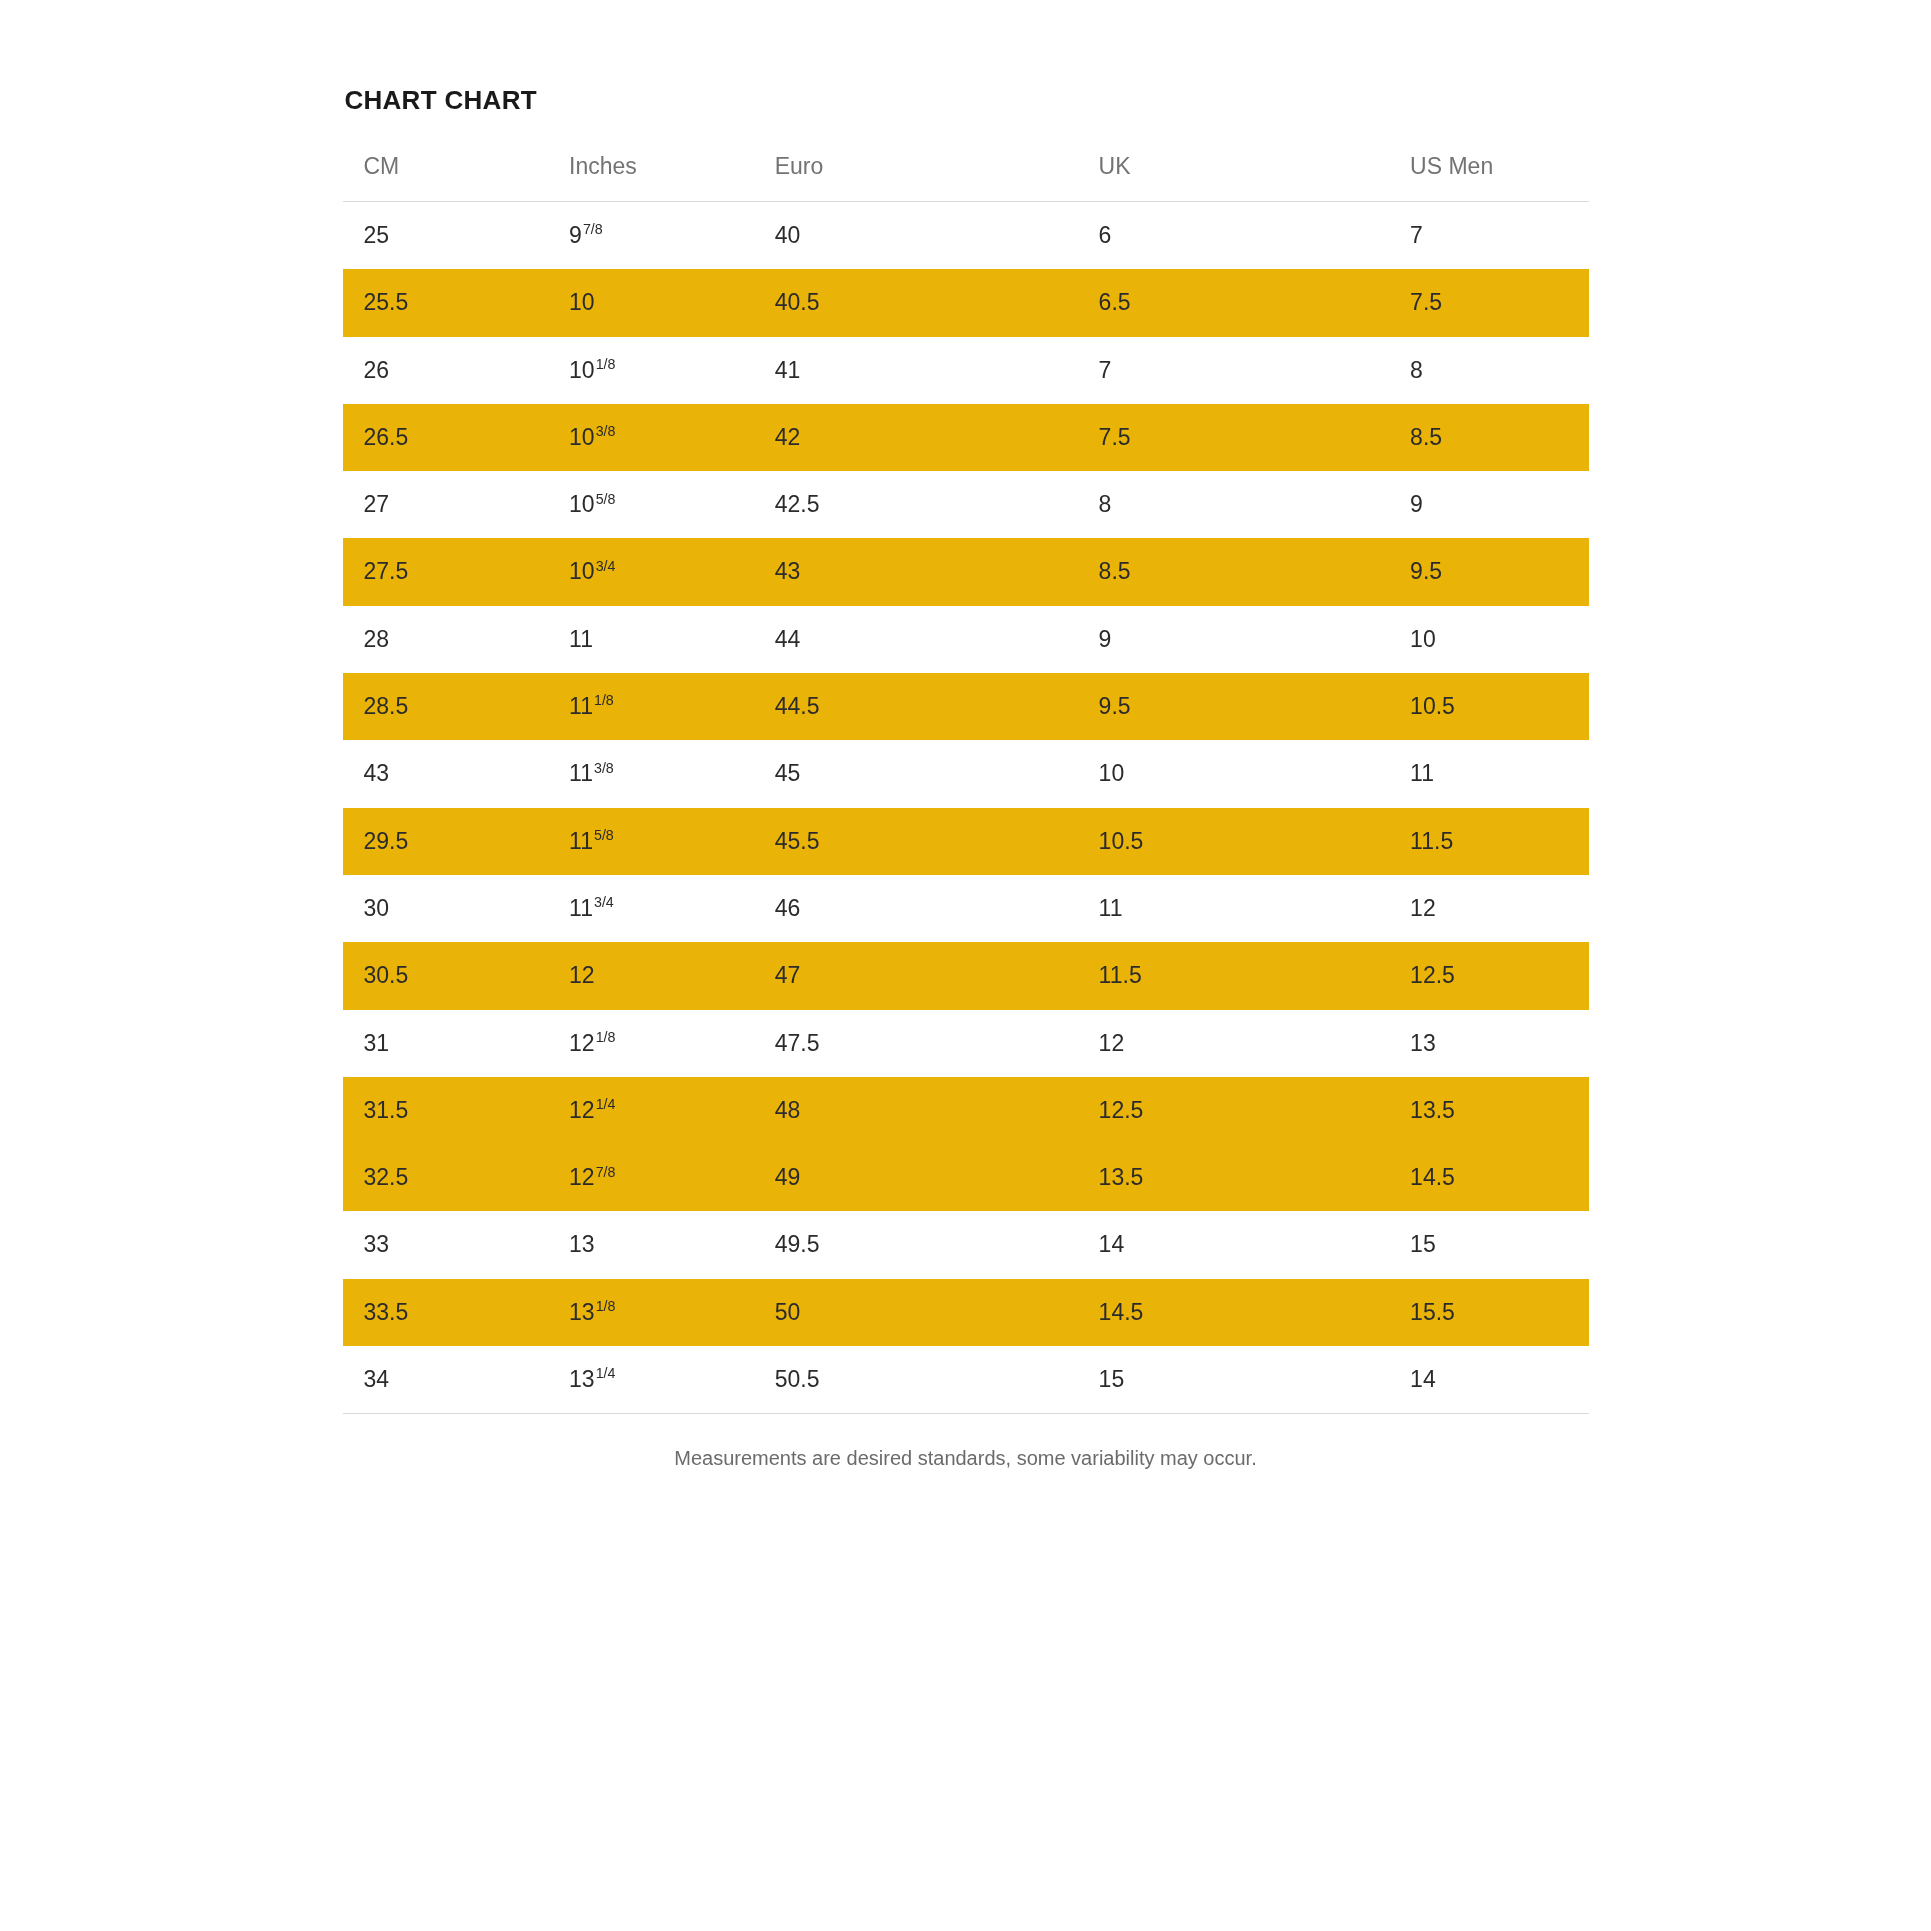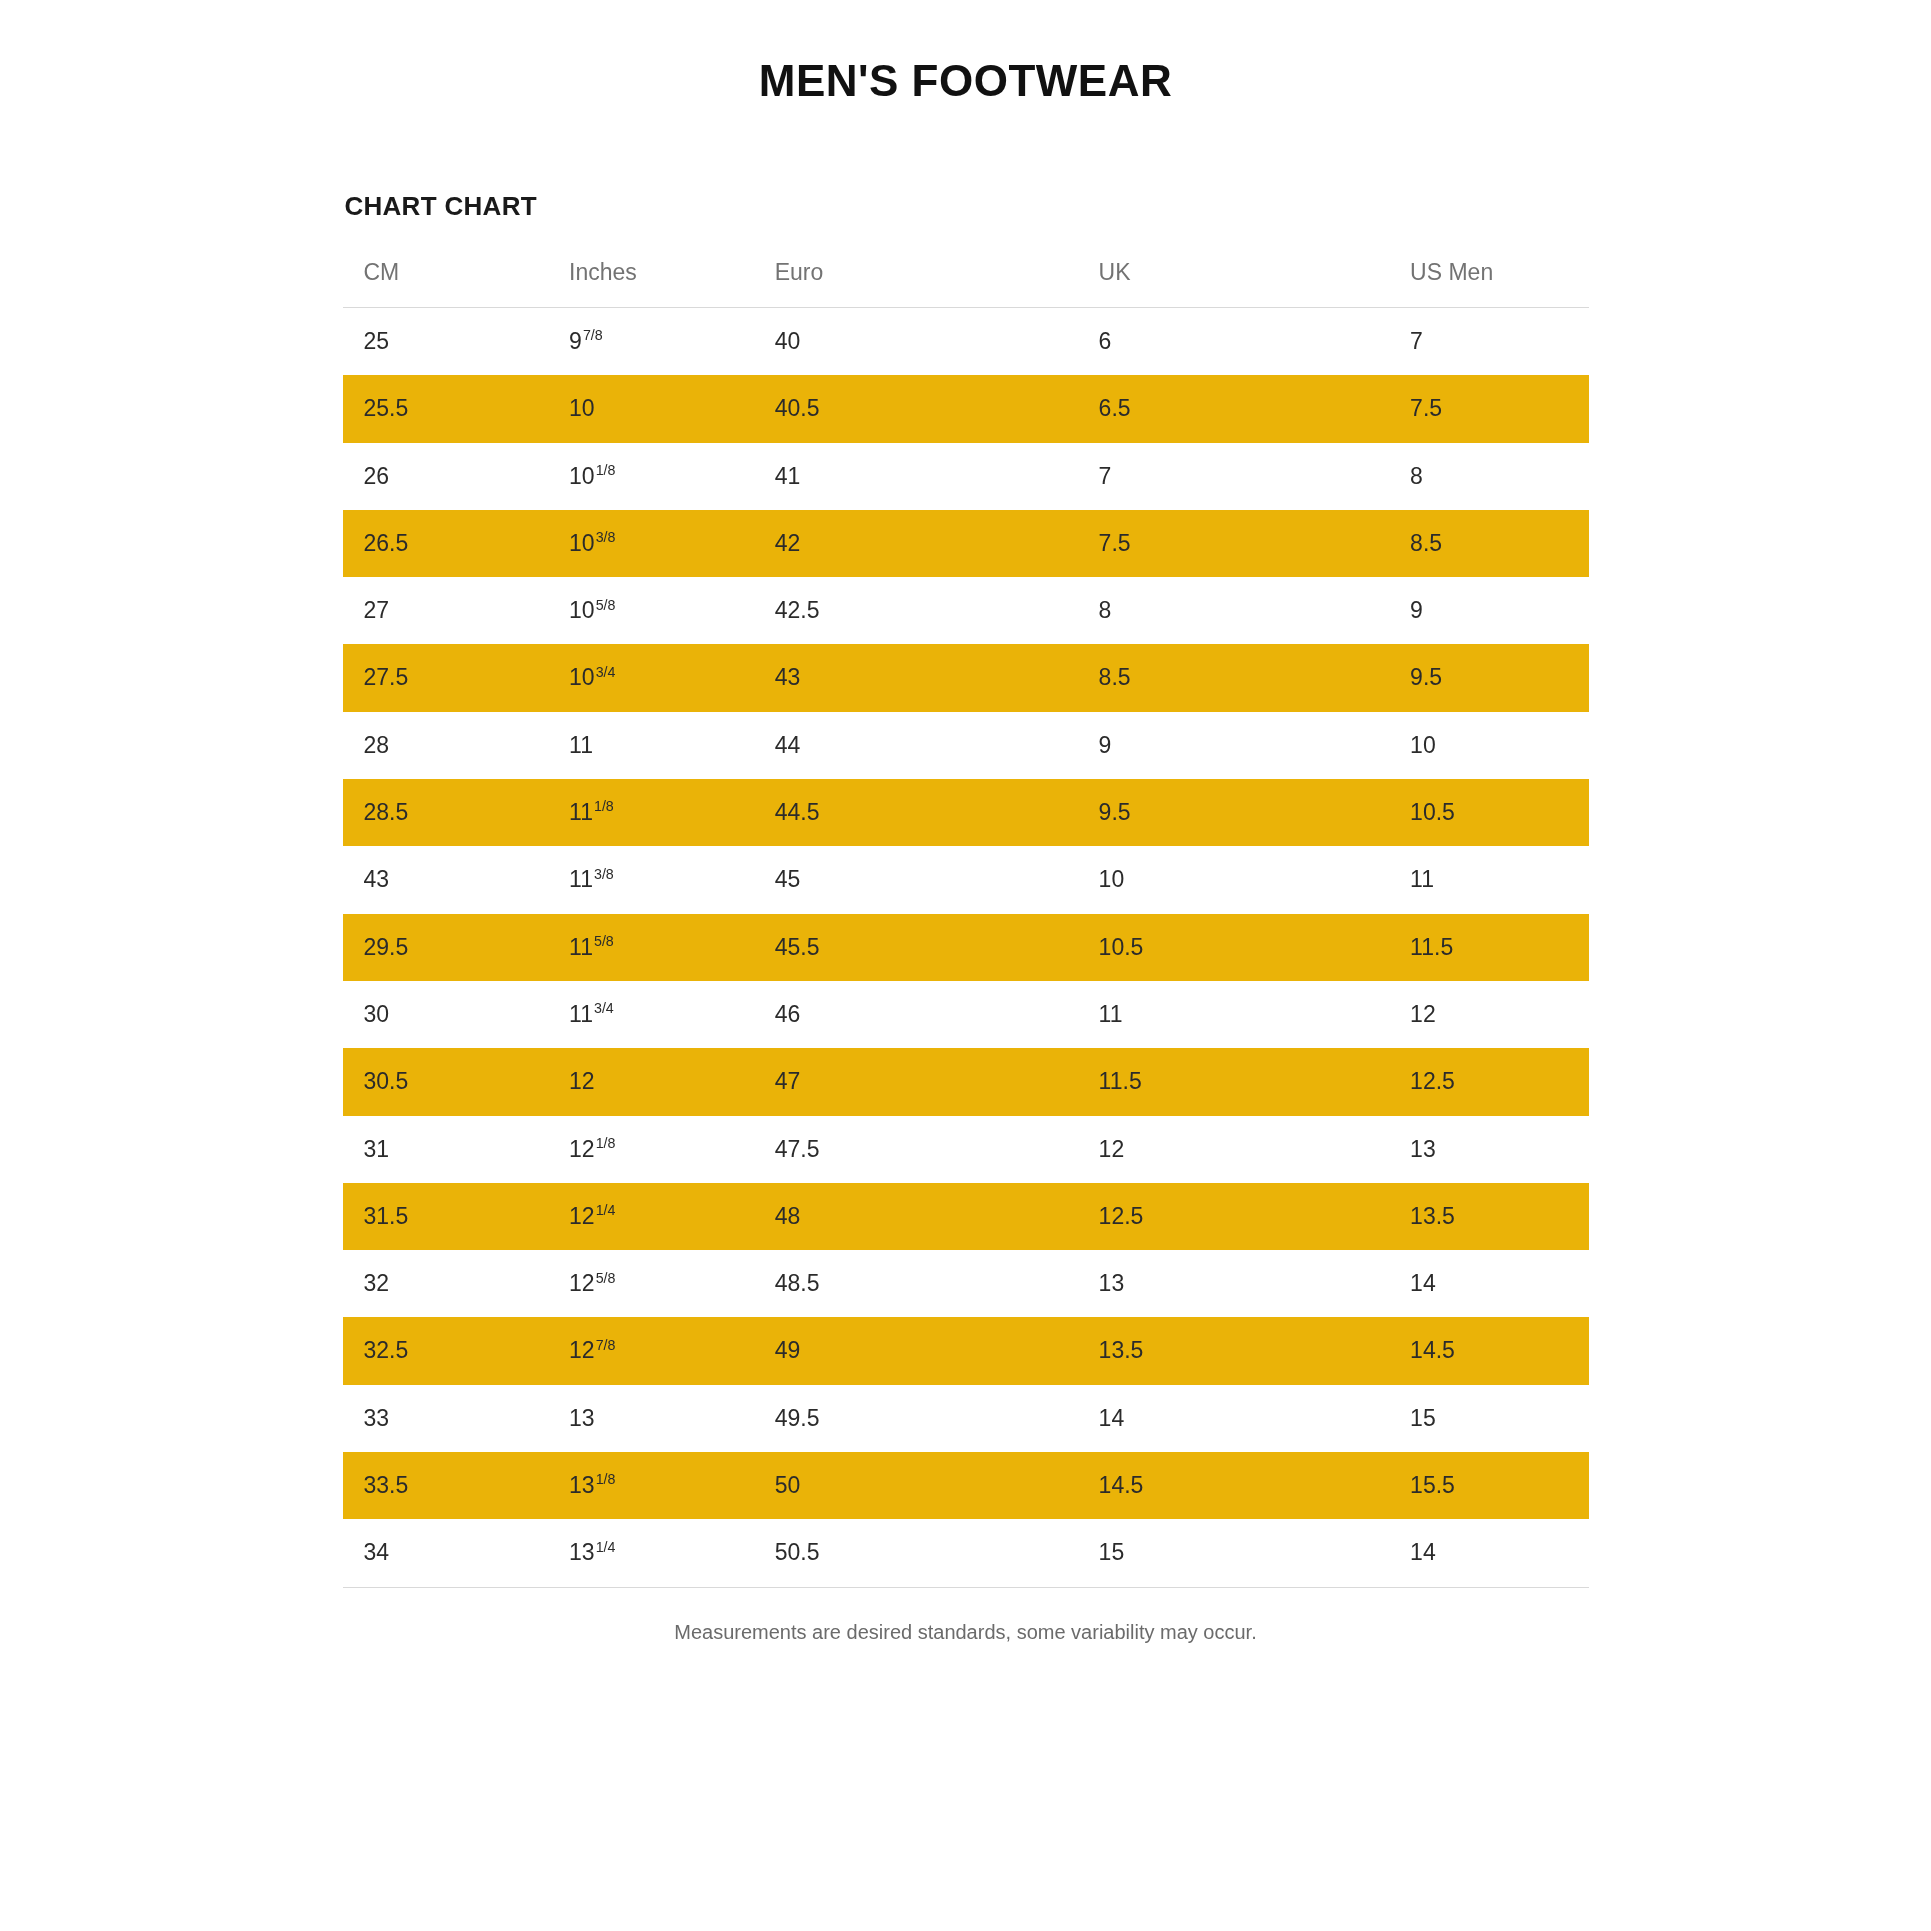--- a/index.html
+++ b/index.html
@@ -83,21 +83,20 @@
     font-size: 20px;
     color: #6b6b6b;
     margin-top: 33px;
   }
 </style>
 </head>
 <body>
 
 <div class="page">
 
-  <h1 class="title">MEN'S FOOTWEAR</h1>
 
   <div class="chart-wrap">
 
     <h2 class="subtitle">CHART CHART</h2>
 
     <table>
       <colgroup>
         <col class="c-cm">
         <col class="c-in">
         <col class="c-eu">
@@ -205,27 +204,20 @@
             <td>12</td>
             <td>13</td>
           </tr>
           <tr class="alt">
             <td>31.5</td>
             <td><span>12</span><span class="frac">1/4</span></td>
             <td>48</td>
             <td>12.5</td>
             <td>13.5</td>
           </tr>
-          <tr>
-            <td>32</td>
-            <td><span>12</span><span class="frac">5/8</span></td>
-            <td>48.5</td>
-            <td>13</td>
-            <td>14</td>
-          </tr>
           <tr class="alt">
             <td>32.5</td>
             <td><span>12</span><span class="frac">7/8</span></td>
             <td>49</td>
             <td>13.5</td>
             <td>14.5</td>
           </tr>
           <tr>
             <td>33</td>
             <td><span>13</span></td>

